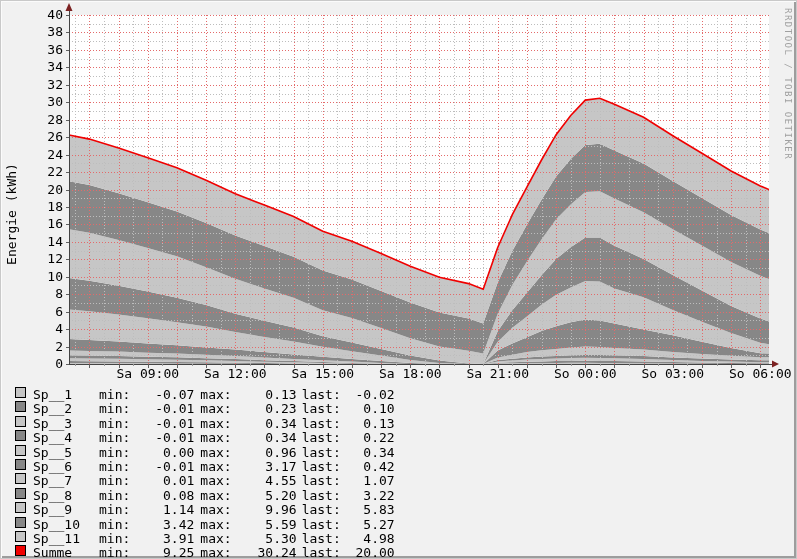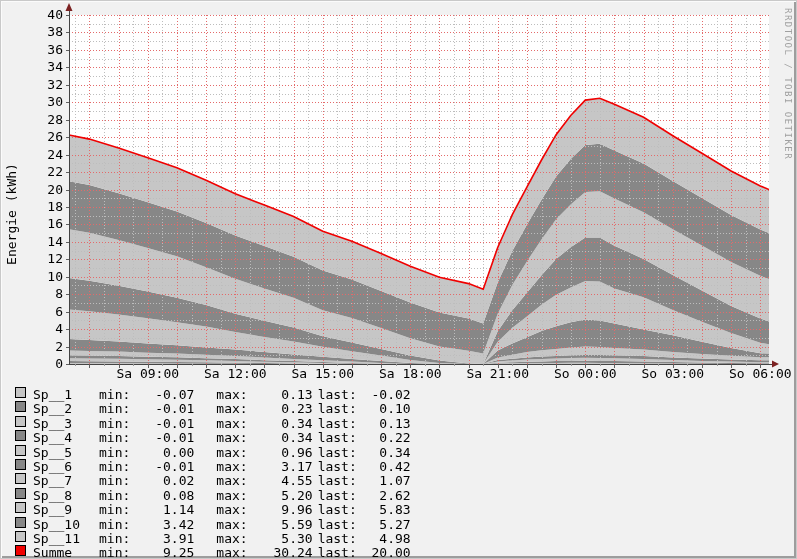--- a/index.html
+++ b/index.html
@@ -22,21 +22,21 @@
     writing-mode:vertical-rl;
     font-size:9px;letter-spacing:1.5px;color:#9f9f9f;white-space:nowrap;
   }
   .legend{position:absolute;left:14px;top:386px;font-size:13px;color:#000;}
   .lrow{height:14.4px;display:flex;align-items:flex-start;}
   .box{width:9px;height:9px;border:1px solid #000;margin-right:7px;flex:none;}
   .lbl{width:66px;flex:none;}
   .k{flex:none;}
   .v{text-align:right;flex:none;}
   .vmin{width:64px;}
-  .g1{margin-left:22px;}
+  .g1{margin-left:6px;}
   .vmax{width:65px;}
   .g2{margin-left:5px;width:41px;}
   .vlast{width:52px;}
 </style>
 </head>
 <body>
 
 <div class="graph">
   <svg class="plot-svg" id="plot-svg" width="797" height="385">
       <defs>
@@ -324,35 +324,35 @@
         <span class="v vmin">-0.01</span>
         <span class="k g1">max:</span>
         <span class="v vmax">3.17</span>
         <span class="k g2">last:</span>
         <span class="v vlast">0.42</span>
       </div>
       <div class="lrow">
         <span class="box" style="background: rgb(198, 198, 198);"></span>
         <span class="lbl">Sp__7</span>
         <span class="k">min:</span>
-        <span class="v vmin">0.02</span>
+        <span class="v vmin">0.01</span>
         <span class="k g1">max:</span>
         <span class="v vmax">4.55</span>
         <span class="k g2">last:</span>
         <span class="v vlast">1.07</span>
       </div>
       <div class="lrow">
         <span class="box" style="background: rgb(135, 135, 135);"></span>
         <span class="lbl">Sp__8</span>
         <span class="k">min:</span>
         <span class="v vmin">0.08</span>
         <span class="k g1">max:</span>
         <span class="v vmax">5.20</span>
         <span class="k g2">last:</span>
-        <span class="v vlast">2.62</span>
+        <span class="v vlast">3.22</span>
       </div>
       <div class="lrow">
         <span class="box" style="background: rgb(198, 198, 198);"></span>
         <span class="lbl">Sp__9</span>
         <span class="k">min:</span>
         <span class="v vmin">1.14</span>
         <span class="k g1">max:</span>
         <span class="v vmax">9.96</span>
         <span class="k g2">last:</span>
         <span class="v vlast">5.83</span>

